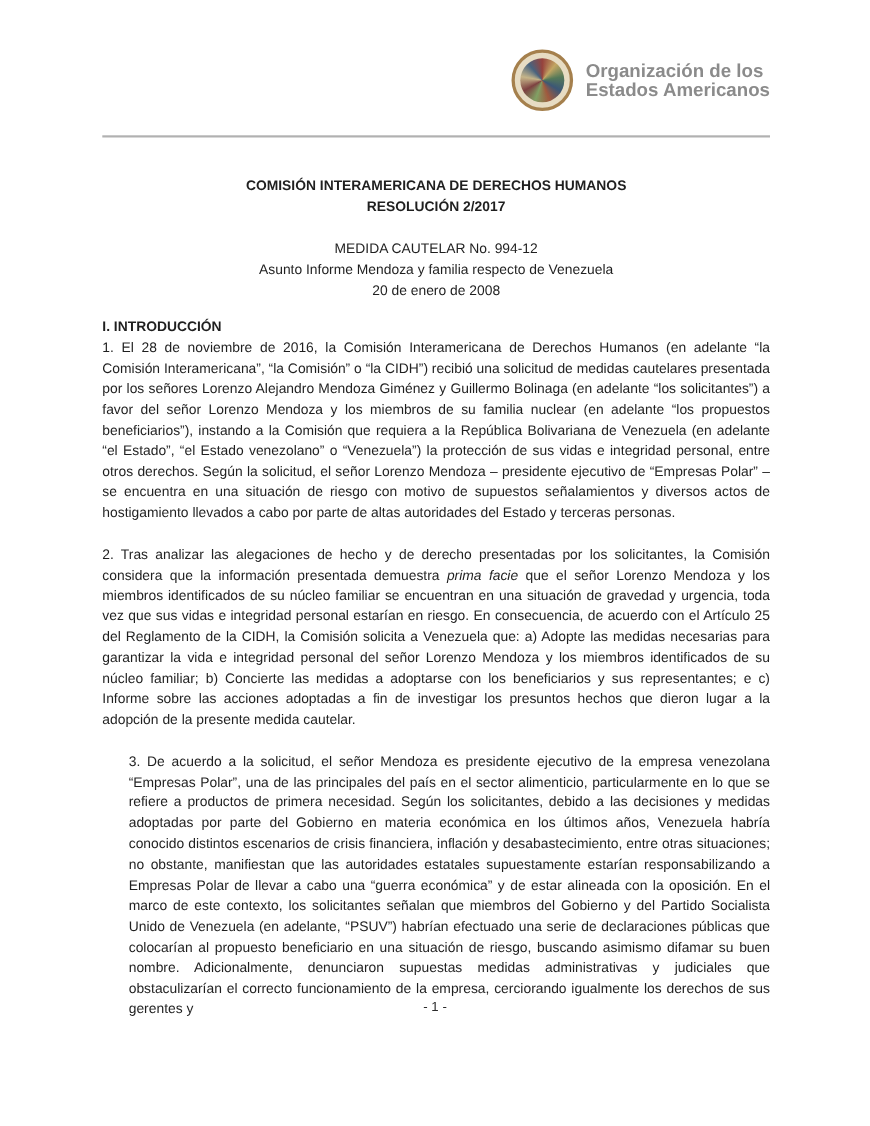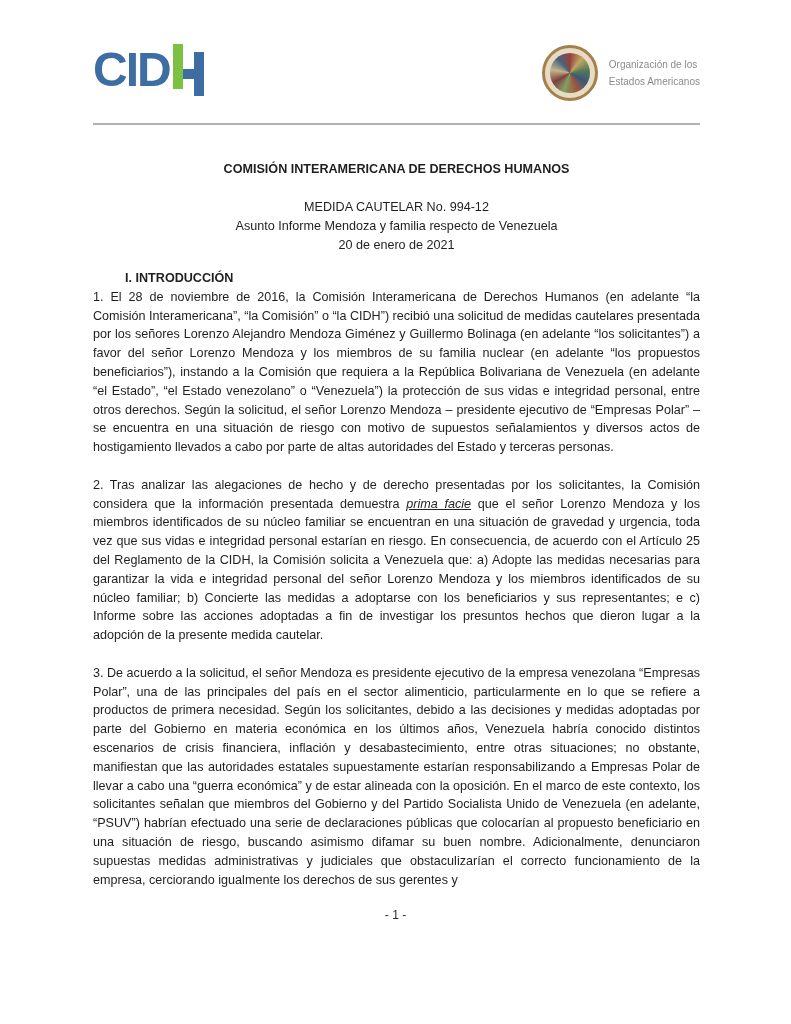--- a/index.html
+++ b/index.html
@@ -68,24 +68,25 @@
     flex: 0 0 auto;
   }
   .oas-seal-inner {
     position: absolute;
     inset: 5px;
     border-radius: 50%;
     background: conic-gradient(#a93b34, #c8a24b, #4a7a4f, #33567f, #b0532f, #77a152, #8a3b3b, #c7b178, #3f6286, #a93b34);
     filter: saturate(0.75) brightness(1.02);
   }
   .oas-caption {
-    font-size: 10px;
+    font-size: 17px;
     line-height: 17px;
     color: #8b8b8b;
     white-space: pre-line;
+    font-weight: bold;
   }
 
   
   .header-divider {
     border: none;
     border-top: 2px solid #b1b1b1;
     margin: 21px 0 0 0;
   }
 
   
@@ -101,65 +102,62 @@
 
   
   .doc-body {
     font-size: 12.6px;
     line-height: 18.8px;
     text-align: justify;
   }
   .section-heading {
     font-weight: bold;
     text-align: left;
-    margin-left: 32px;
   }
   .para { margin: 0 0 18.8px 0; }
-  .para:last-child { margin-bottom: 0; }
-  .italic { font-style: italic; text-decoration: underline; }
+  .para:last-child { margin-bottom: 0; margin-left: 24px; }
+  .italic { font-style: italic; }
 
   
   .page-footer {
     position: absolute;
     left: 0;
     right: 0;
     top: 908px;
     text-align: center;
     font-size: 12px;
     color: #2a2a2a;
   }
 </style>
 </head>
 <body>
 
 <div class="page">
 
   <div class="header">
     <div class="cidh-group">
-      <div class="wordmark">
-        <span class="cid-text">CID</span><span class="hmark"><span class="stem-green"></span><span class="bar-blue"></span><span class="stem-blue"></span></span>
-      </div>
     </div>
     <div class="oas-group">
       <div class="oas-seal">
         <div class="oas-seal-inner"></div>
       </div>
       <div class="oas-caption">Organización de los
 Estados Americanos</div>
     </div>
   </div>
 
   <hr class="header-divider">
 
   <div class="title-block">
     <div class="title-bold">COMISIÓN INTERAMERICANA DE DERECHOS HUMANOS</div>
+    <div class="title-bold">RESOLUCIÓN 2/2017</div>
     <div class="title-gap"></div>
     <div>MEDIDA CAUTELAR No. 994-12</div>
     <div>Asunto Informe Mendoza y familia respecto de Venezuela</div>
-    <div>20 de enero de 2021</div>
+    <div>20 de enero de 2008</div>
   </div>
 
   <div class="doc-body">
 
     <div class="section-heading">I. INTRODUCCIÓN</div>
     <p class="para">1. El 28 de noviembre de 2016, la Comisión Interamericana de Derechos Humanos (en adelante “la Comisión Interamericana”, “la Comisión” o “la CIDH”) recibió una solicitud de medidas cautelares presentada por los señores Lorenzo Alejandro Mendoza Giménez y Guillermo Bolinaga (en adelante “los solicitantes”) a favor del señor Lorenzo Mendoza y los miembros de su familia nuclear (en adelante “los propuestos beneficiarios”), instando a la Comisión que requiera a la República Bolivariana de Venezuela (en adelante “el Estado”, “el Estado venezolano” o “Venezuela”) la protección de sus vidas e integridad personal, entre otros derechos. Según la solicitud, el señor Lorenzo Mendoza – presidente ejecutivo de “Empresas Polar” – se encuentra en una situación de riesgo con motivo de supuestos señalamientos y diversos actos de hostigamiento llevados a cabo por parte de altas autoridades del Estado y terceras personas.</p>
 
     <p class="para"><span>2. Tras analizar las alegaciones de hecho y de derecho presentadas por los solicitantes, la Comisión considera que la información presentada demuestra </span><span class="italic">prima facie</span><span> que el señor Lorenzo Mendoza y los miembros identificados de su núcleo familiar se encuentran en una situación de gravedad y urgencia, toda vez que sus vidas e integridad personal estarían en riesgo. En consecuencia, de acuerdo con el Artículo 25 del Reglamento de la CIDH, la Comisión solicita a Venezuela que: a) Adopte las medidas necesarias para garantizar la vida e integridad personal del señor Lorenzo Mendoza y los miembros identificados de su núcleo familiar; b) Concierte las medidas a adoptarse con los beneficiarios y sus representantes; e c) Informe sobre las acciones adoptadas a fin de investigar los presuntos hechos que dieron lugar a la adopción de la presente medida cautelar.</span></p>
 
     <p class="para">3. De acuerdo a la solicitud, el señor Mendoza es presidente ejecutivo de la empresa venezolana “Empresas Polar”, una de las principales del país en el sector alimenticio, particularmente en lo que se refiere a productos de primera necesidad. Según los solicitantes, debido a las decisiones y medidas adoptadas por parte del Gobierno en materia económica en los últimos años, Venezuela habría conocido distintos escenarios de crisis financiera, inflación y desabastecimiento, entre otras situaciones; no obstante, manifiestan que las autoridades estatales supuestamente estarían responsabilizando a Empresas Polar de llevar a cabo una “guerra económica” y de estar alineada con la oposición. En el marco de este contexto, los solicitantes señalan que miembros del Gobierno y del Partido Socialista Unido de Venezuela (en adelante, “PSUV”) habrían efectuado una serie de declaraciones públicas que colocarían al propuesto beneficiario en una situación de riesgo, buscando asimismo difamar su buen nombre. Adicionalmente, denunciaron supuestas medidas administrativas y judiciales que obstaculizarían el correcto funcionamiento de la empresa, cerciorando igualmente los derechos de sus gerentes y</p>

